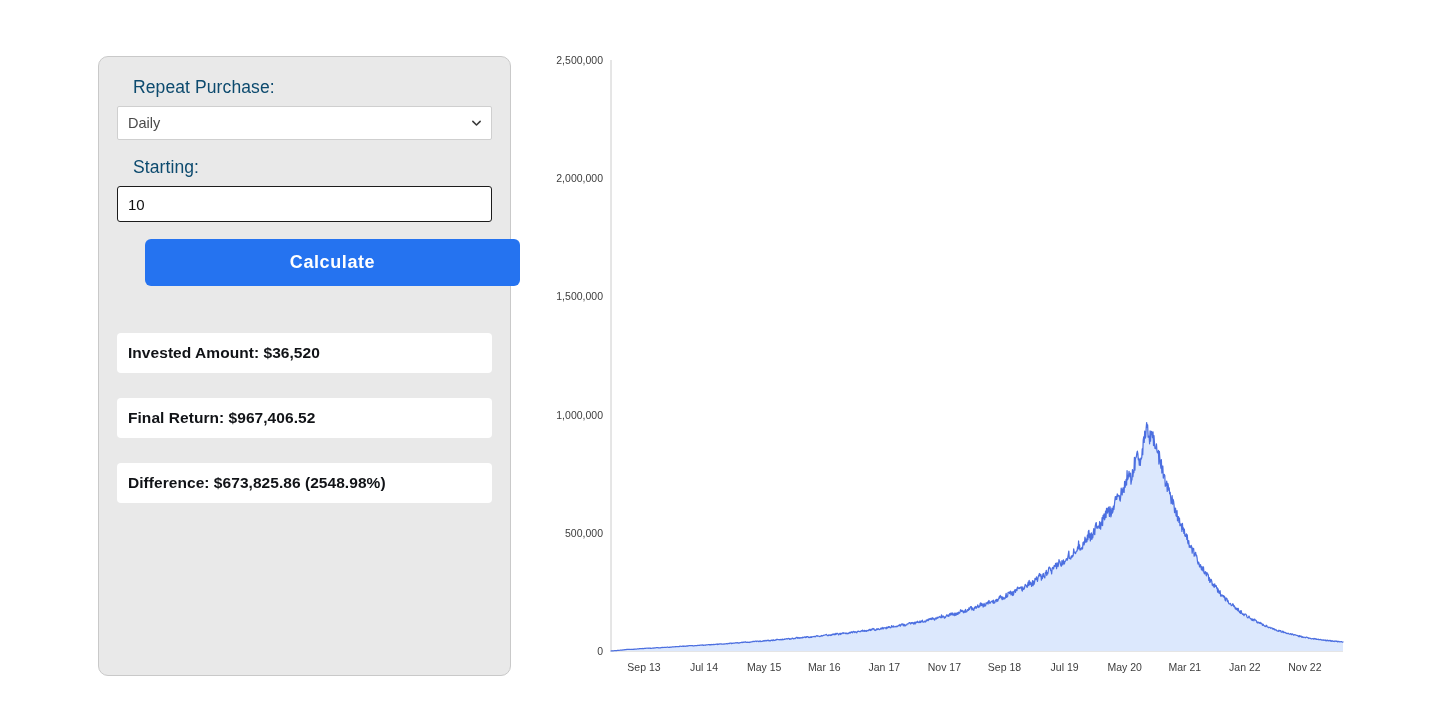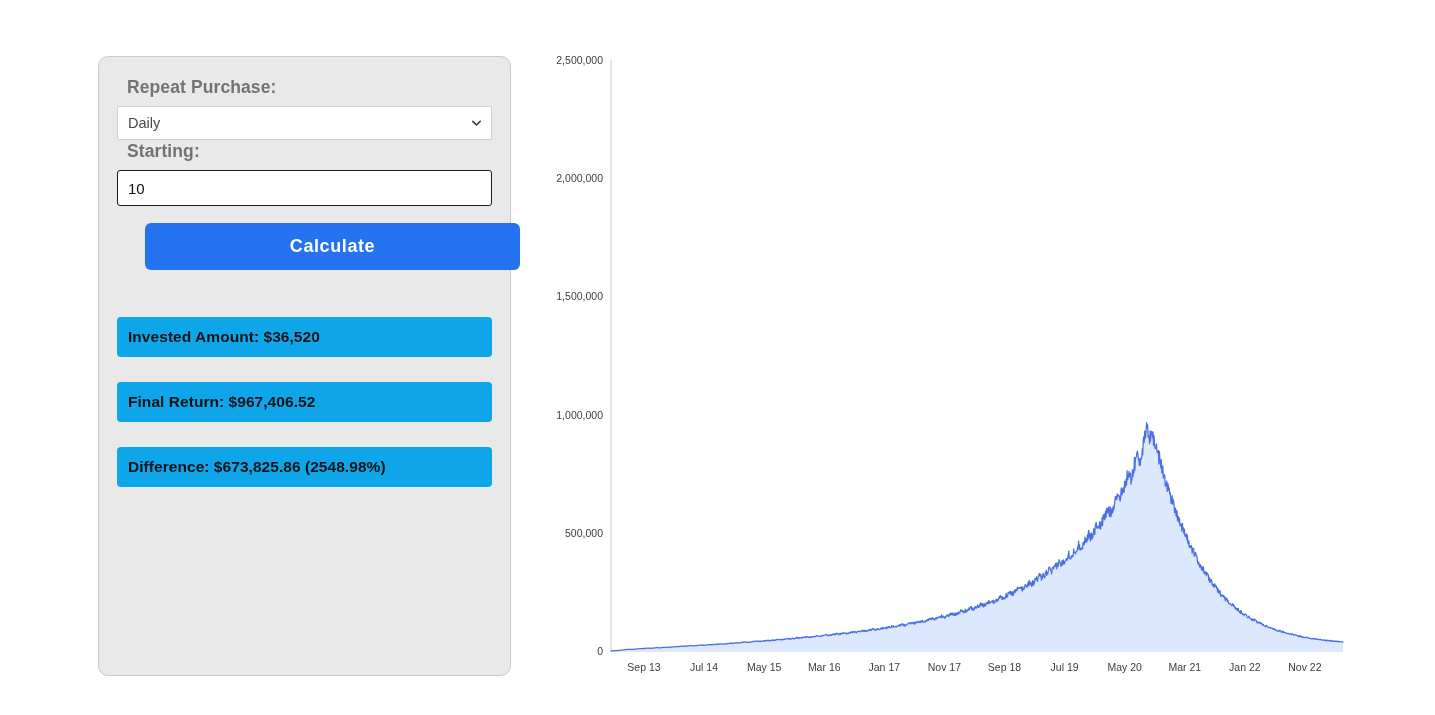--- a/index.html
+++ b/index.html
@@ -17,27 +17,27 @@
     position: absolute;
     left: 98px; top: 56px;
     width: 413px; height: 620px;
     background: #e9e9e9;
     border: 1px solid #c9c9c9;
     border-radius: 10px;
     padding: 19px 18px 0 18px;
   }
   .field-label {
     font-size: 17.5px;
-    font-weight: bold;
-    color: #737373;
+    font-weight: normal;
+    color: #0c4a6e;
     letter-spacing: 0.1px;
-    margin: 0 0 8px 10px;
+    margin: 0 0 8px 16px;
     line-height: 22px;
   }
-  .select-wrap { position: relative; width: 375px; margin-bottom: 0; }
+  .select-wrap { position: relative; width: 375px; margin-bottom: 16px; }
   .select-box {
     width: 375px; height: 34px;
     background: #ffffff;
     border: 1px solid #cfcfcf;
     border-radius: 2px;
     display: flex; align-items: center;
     padding: 0 28px 0 10px;
     font-size: 14.5px;
     color: #4a4a4a;
   }
@@ -73,21 +73,21 @@
     letter-spacing: 0.6px;
     cursor: pointer;
     font-family: "Liberation Sans", sans-serif;
     margin-top: 3px;
     margin-left: 28px;
   }
 
   .results { margin-top: 47px; }
   .result-row {
     width: 375px; height: 40px;
-    background: #0ea5e9;
+    background: #ffffff;
     border-radius: 4px;
     display: flex; align-items: center;
     padding: 0 11px;
     font-size: 15.5px;
     font-weight: bold;
     color: #111317;
     margin-bottom: 25px;
     letter-spacing: 0.05px;
   }
 

